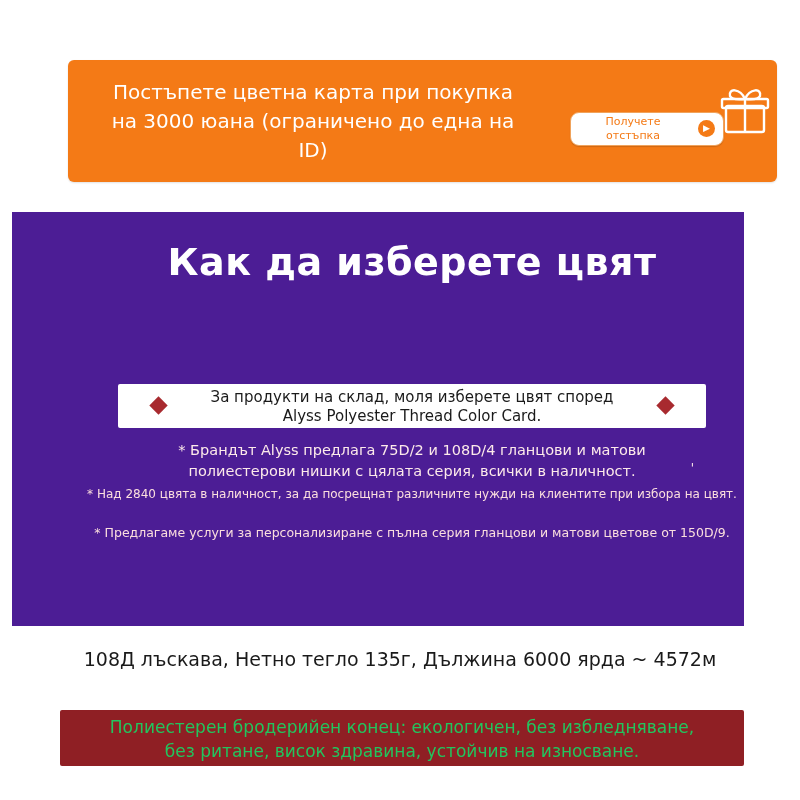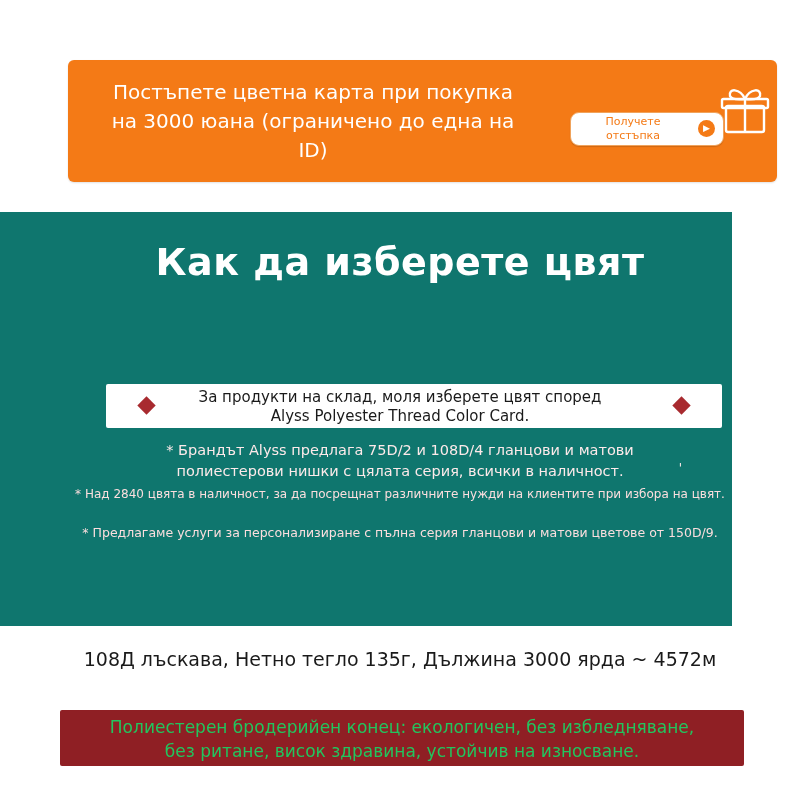--- a/index.html
+++ b/index.html
@@ -107,25 +107,25 @@
     position: absolute;
     left: 188px;
     top: 12px;
     width: 60px;
     height: 56px;
   }
 
   
   .red-section {
     position: absolute;
-    left: 0;
+    left: 12px;
     top: 212px;
     width: 732px;
     height: 414px;
-    background: #0f766e;
+    background: #4c1d95;
   }
   .section-title {
     position: absolute;
     left: 0;
     top: 28px;
     width: 800px;
     text-align: center;
     color: #ffffff;
     font-size: 38px;
     font-weight: 700;
@@ -142,21 +142,20 @@
     line-height: 23px;
   }
   .white-box {
     position: absolute;
     left: 106px;
     top: 172px;
     width: 588px;
     height: 44px;
     background: #ffffff;
     border-radius: 2px;
-    padding-left: 28px;
   }
   .white-box .wb-text {
     position: absolute;
     left: 40px;
     top: 4px;
     width: 508px;
     text-align: center;
     color: #1a1a1a;
     font-size: 15px;
     line-height: 19px;
@@ -303,21 +302,21 @@
     </div>
 
     <div class="bullet-2">* Над 2840 цвята в наличност, за да посрещнат различните нужди на клиентите при избора на цвят.</div>
 
     <div class="bullet-3">* Предлагаме услуги за персонализиране с пълна серия гланцови и матови цветове от 150D/9.</div>
 
   </div>
 
   <div class="bottom-wrap">
 
-    <div class="spec-line">108Д лъскава, Нетно тегло 135г, Дължина 3000 ярда ~ 4572м</div>
+    <div class="spec-line">108Д лъскава, Нетно тегло 135г, Дължина 6000 ярда ~ 4572м</div>
 
     <div class="dark-bar">
       <div class="db-text" style="white-space: pre-line;">Полиестерен бродерийен конец: екологичен, без избледняване,
 без ритане, висок здравина, устойчив на износване.</div>
     </div>
 
   </div>
 
 </div>
 

